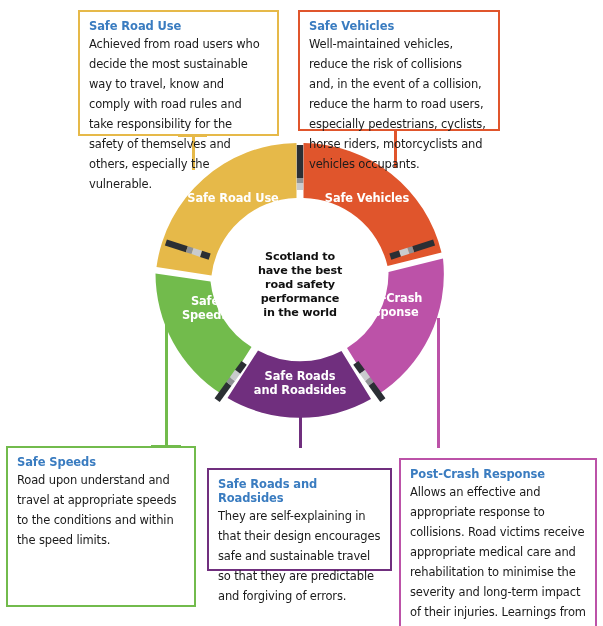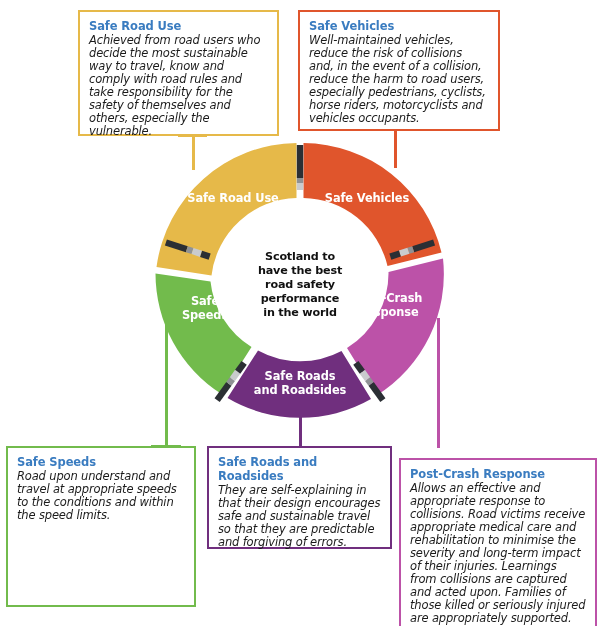--- a/index.html
+++ b/index.html
@@ -23,30 +23,29 @@
     color:#3a7cc0;
     font-weight:bold;
     font-size:11.5px;
     line-height:14px;
     margin:0 0 1px 0;
     letter-spacing:-0.1px;
   }
   .box .body{
     color:#1b1b1b;
     font-size:11.5px;
-    line-height:13px;
+    line-height:20px;
     letter-spacing:-0.15px;
     white-space:pre-line;
-    font-style:italic;
   }
 
   #box-road-use{left:78px;top:10px;width:201px;height:126px;border-color:#e6b949;}
   #box-vehicles{left:298px;top:10px;width:202px;height:121px;border-color:#e0552c;}
   #box-speeds{left:6px;top:446px;width:190px;height:161px;border-color:#72bb4c;}
-  #box-roads{left:207px;top:446px;width:185px;height:103px;border-color:#702f7e;}
+  #box-roads{left:207px;top:468px;width:185px;height:103px;border-color:#702f7e;}
   #box-post-crash{left:399px;top:458px;width:198px;height:170px;border-color:#bc52a8;}
 
   
   .conn{position:absolute;z-index:1;}
   .conn.v{width:3px;}
   .conn.h{height:3px;}
 
   #conn-road-use-v{left:192px;top:136px;height:34px;background:#e6b949;}
   #conn-road-use-h{left:178px;top:134px;width:29px;background:#e6b949;}
 

